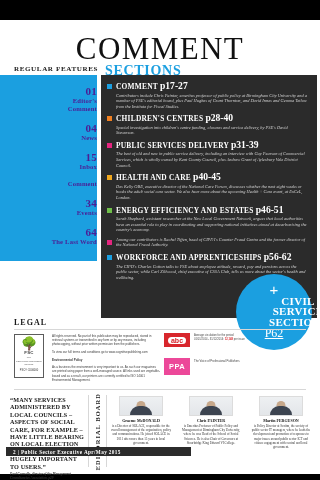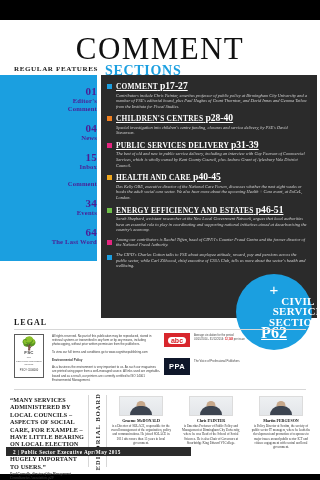--- a/index.html
+++ b/index.html
@@ -47,41 +47,41 @@
   .dark-col {
     position:absolute; left:101px; top:55px; width:216px; height:243px;
     background:#2b2b2b; padding:6px 8px 4px 6px;
   }
   .sec { margin-bottom:4px; position:relative; padding-left:9px; }
   .sec .bullet {
     position:absolute; left:0; top:3px; width:5px; height:5px; display:block;
   }
   .sec .hd {
     font-family:"Liberation Serif", serif; color:#ffffff;
-    font-weight:700; font-size:7.4px; letter-spacing:0.25px; line-height:9px;text-decoration:underline;
+    font-weight:700; font-size:7.4px; letter-spacing:0.25px; line-height:9px;
   }
   .sec .hd .pg { font-size:9.6px; letter-spacing:0; }
   .sec .dek {
     font-family:"Liberation Serif", serif; font-style:italic; color:#d2d2d2;
     font-size:4.4px; line-height:5.6px; margin-top:1.5px; padding-right:2px;
   }
 
   
   .badge {
     position:absolute; left:236px; top:254px; width:76px; height:76px;
     border-radius:50%; background:#1b9fe0; color:#fff; text-align:center;
     display:flex; flex-direction:column; align-items:center; justify-content:center;
   }
   .badge .plus { font-size:15px; line-height:9px; font-weight:300; margin-bottom:2px; }
   .badge .b-line {
     font-family:"Liberation Serif", serif; font-weight:700; font-size:11px;
     line-height:10.5px; letter-spacing:0.3px;margin-left:48px;
   }
   .badge .b-pg {
-    font-family:"Liberation Serif", serif; font-weight:700; font-size:16px;
+    font-family:"Liberation Serif", serif; font-weight:400; font-size:12px;
     line-height:12px; text-decoration:underline;
   }
 
   
   .legal-head {
     position:absolute; left:14px; top:298px;
     font-family:"Liberation Serif", serif; font-weight:700; font-size:8px;
     letter-spacing:1px; color:#1a1a1a;
   }
   .rule { position:absolute; background:#d7d7d7; }
@@ -115,21 +115,21 @@
     background:#fff; color:#d8262c; font-weight:700; font-size:7px;
     border-radius:7px; padding:0 3px; font-family:"Liberation Sans", sans-serif;
   }
   .abc-text {
     position:absolute; left:194px; top:314px; width:52px;
     font-size:2.7px; line-height:3.6px; color:#444;
   }
   .abc-text .red { color:#d8262c; font-weight:700; }
   .logo-ppa-box {
     position:absolute; left:164px; top:338px; width:26px; height:17px;
-    background:#0f172a; color:#fff; display:flex; align-items:center; justify-content:center;
+    background:#ec4899; color:#fff; display:flex; align-items:center; justify-content:center;
     font-weight:700; font-size:7.5px; letter-spacing:0.3px;
   }
   .ppa-text {
     position:absolute; left:194px; top:340px; width:52px;
     font-size:2.8px; line-height:3.8px; color:#444;
   }
 
   
   .bottom { position:absolute; left:0; top:373px; width:320px; height:81px; background:#fff; }
   .quote-box {
@@ -260,20 +260,24 @@
           <span class="pg">p46-51</span>
         </div>
         <div class="dek">Sarah Shepherd, assistant researcher at the New Local Government Network, argues that local authorities have an essential role to play in coordinating and supporting national initiatives aimed at decarbonising the country's economy.</div>
       </div>
       <div class="sec">
         <span class="bullet" style="background:#e5257f"></span>
         <div class="dek">Among our contributors is Rachel Tiffen, head of CIPFA's Counter Fraud Centre and the former director of the National Fraud Authority.</div>
       </div>
       <div class="sec">
         <span class="bullet" style="background:#1b9fe0"></span>
+        <div class="hd">
+          <span>WORKFORCE AND APPRENTICESHIPS</span>
+          <span class="pg">p56-62</span>
+        </div>
         <div class="dek">The CIPD's Charles Cotton talks to PSE about employee attitude, reward, pay and pensions across the public sector, while Carl Zillwood, chief executive of CSSA Club, tells us more about the sector's health and wellbeing.</div>
       </div>
     </div>
 
     <div class="badge">
       <div class="plus">+</div>
       <div class="b-line">CIVIL</div>
       <div class="b-line">SERVICE</div>
       <div class="b-line">SECTIONS</div>
       <div class="b-pg">P62</div>

